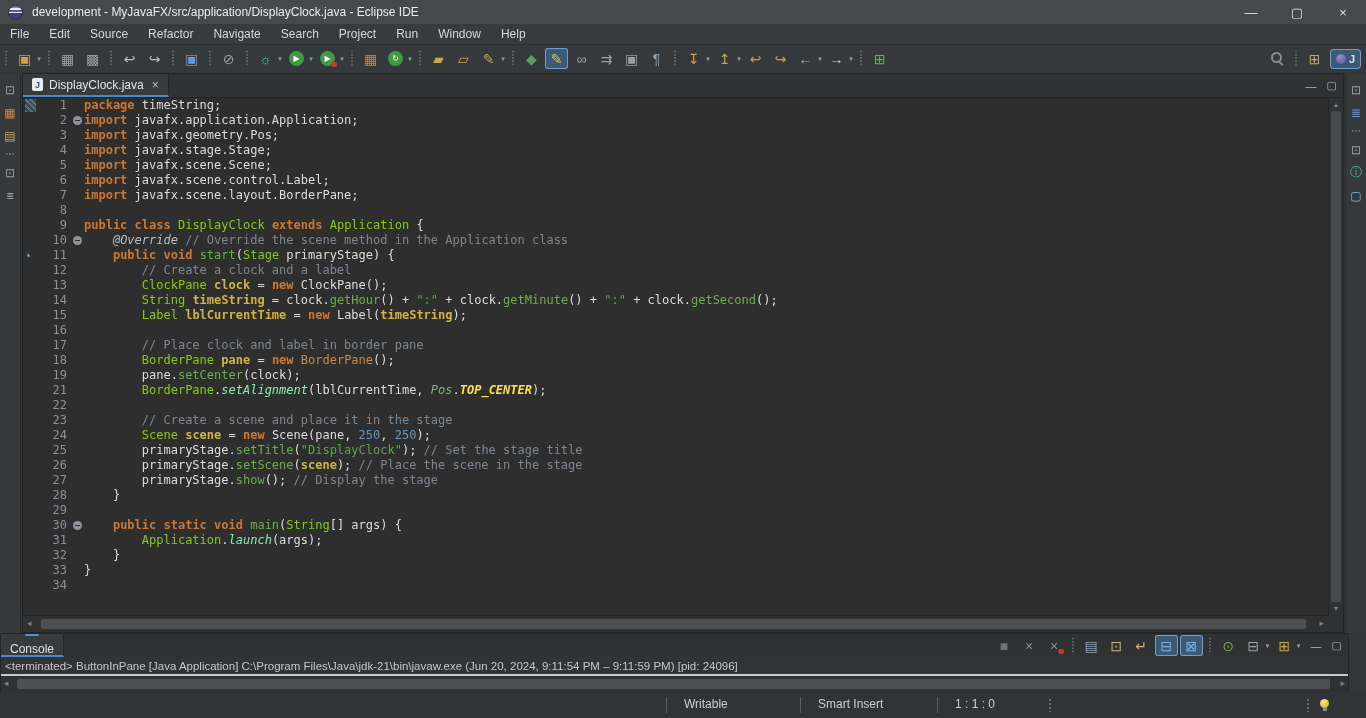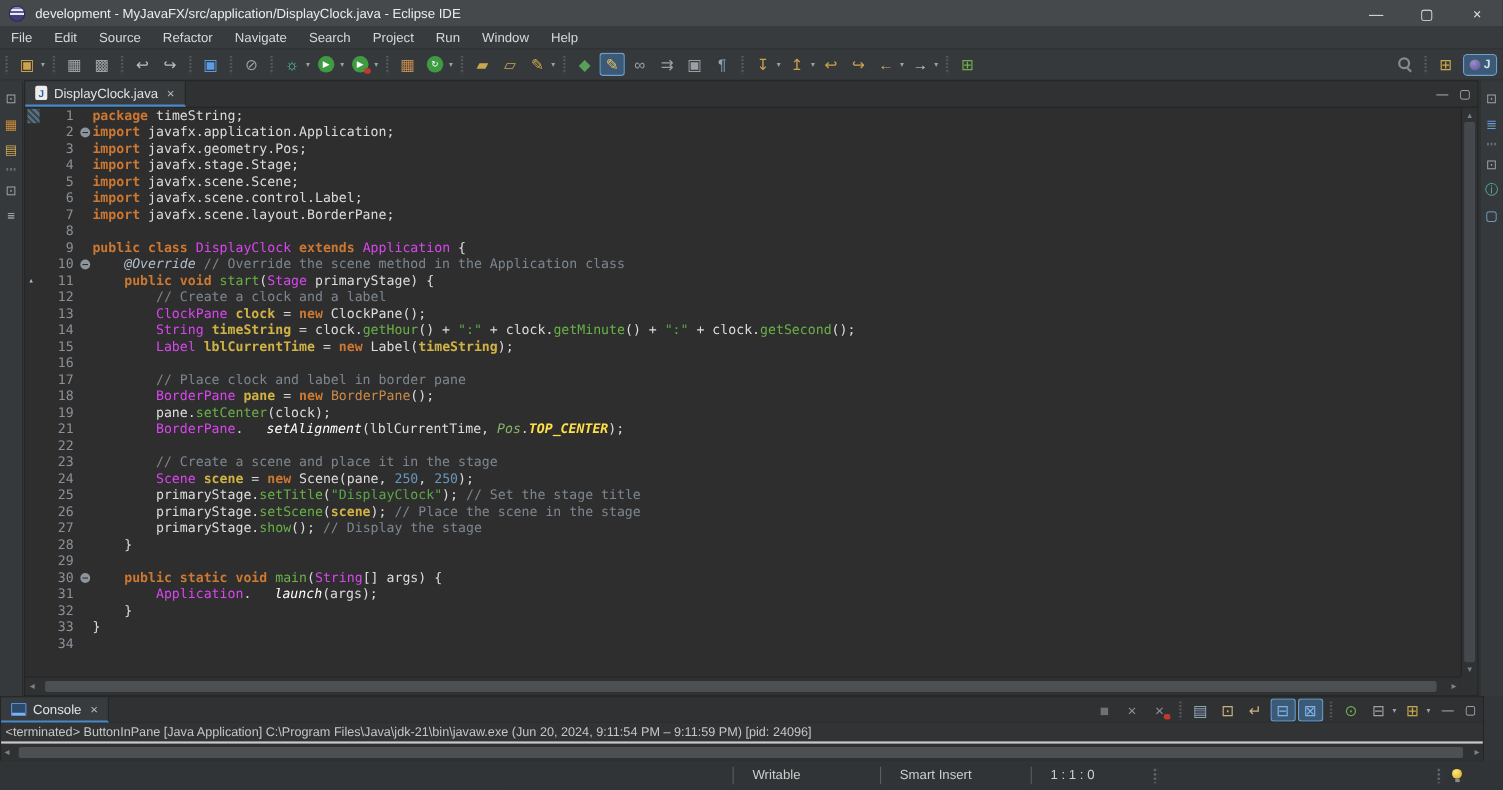--- a/index.html
+++ b/index.html
@@ -78,23 +78,23 @@
   .g-fold{width:14px;flex:0 0 auto;position:relative;}
   .fold-circ{position:absolute;top:3px;left:3px;width:9px;height:9px;border-radius:50%;background:#8d949b;}
   .fold-circ::after{content:"";position:absolute;left:2px;top:4px;width:5px;height:1px;background:#2e2e2e;}
   .mk-arrow{position:absolute;top:2px;left:3px;color:#a3bcd1;font-size:8px;line-height:10px;}
   .mk-hatch{position:absolute;top:1px;left:2px;width:11px;height:13px;
       background:repeating-linear-gradient(45deg,#55707f 0 2px,#3a454c 2px 4px);}
   .code-text{flex:1;}
 
   .tok-kw{color:#cc7832;font-weight:bold;}
   .tok-pl{color:#dcdcdc;}
-  .tok-ty{color:#d946ef;}
+  .tok-ty{color:#84cc16;}
   .tok-me{color:#68b147;}
-  .tok-sm{color:#ffffff;font-style:italic;margin-left:21px;}
+  .tok-sm{color:#86efac;font-style:italic;}
   .tok-va{color:#d0b344;font-weight:bold;}
   .tok-st{color:#5ca648;}
   .tok-nu{color:#6897bb;}
   .tok-co{color:#7d8690;}
   .tok-an{color:#b3bfcc;font-style:italic;}
   .tok-po{color:#86b36a;font-style:italic;}
   .tok-tc{color:#fde047;font-style:italic;font-weight:bold;}
   .tok-k2{color:#c98a4b;}
 
   .vscroll{position:absolute;top:24px;right:0;width:15px;bottom:17px;background:#2f3133;
@@ -104,21 +104,21 @@
   .hscroll{position:absolute;left:0;right:15px;bottom:0;height:17px;background:#2f3133;
            border-top:1px solid #232526;box-sizing:border-box;}
   .hscroll .arr{position:absolute;top:2px;color:#7d8185;font-size:9px;}
   .hscroll .thumb{position:absolute;top:3px;height:10px;left:18px;right:22px;background:#4c5053;border-radius:2px;}
   .corner{position:absolute;right:0;bottom:0;width:15px;height:17px;background:#2f3133;}
 
   
   .console{position:absolute;top:633px;left:0;right:17px;height:59px;background:#2f3133;
            border:1px solid #232526;border-bottom:none;box-sizing:border-box;}
   .console .tabbar{height:23px;}
-  .console .tab{border-bottom:2px solid #4889c9;}
+  .console .tab{border-bottom:2px solid #4889c9;flex-direction:column;}
   .console-icon{width:12px;height:10px;border:1px solid #5a8fd6;background:#2c4a6e;border-radius:1px;
       box-shadow:0 -2px 0 0 #7db3e8 inset;}
   .con-toolbar{margin-left:auto;display:flex;align-items:center;padding-right:8px;}
   .console-info{position:absolute;top:23px;left:0;right:0;height:17px;background:#313335;
       border-bottom:2px solid #c9c9c9;color:#c6c6c6;font-size:11.5px;display:flex;
       align-items:center;padding-left:4px;white-space:nowrap;overflow:hidden;}
   .con-scroll{position:absolute;left:0;right:0;bottom:1px;height:13px;background:#2f3133;}
   .con-scroll .arr{position:absolute;top:0;color:#7d8185;font-size:9px;}
   .con-scroll .thumb{position:absolute;top:1px;height:10px;left:16px;right:18px;background:#4c5053;border-radius:2px;}
 

